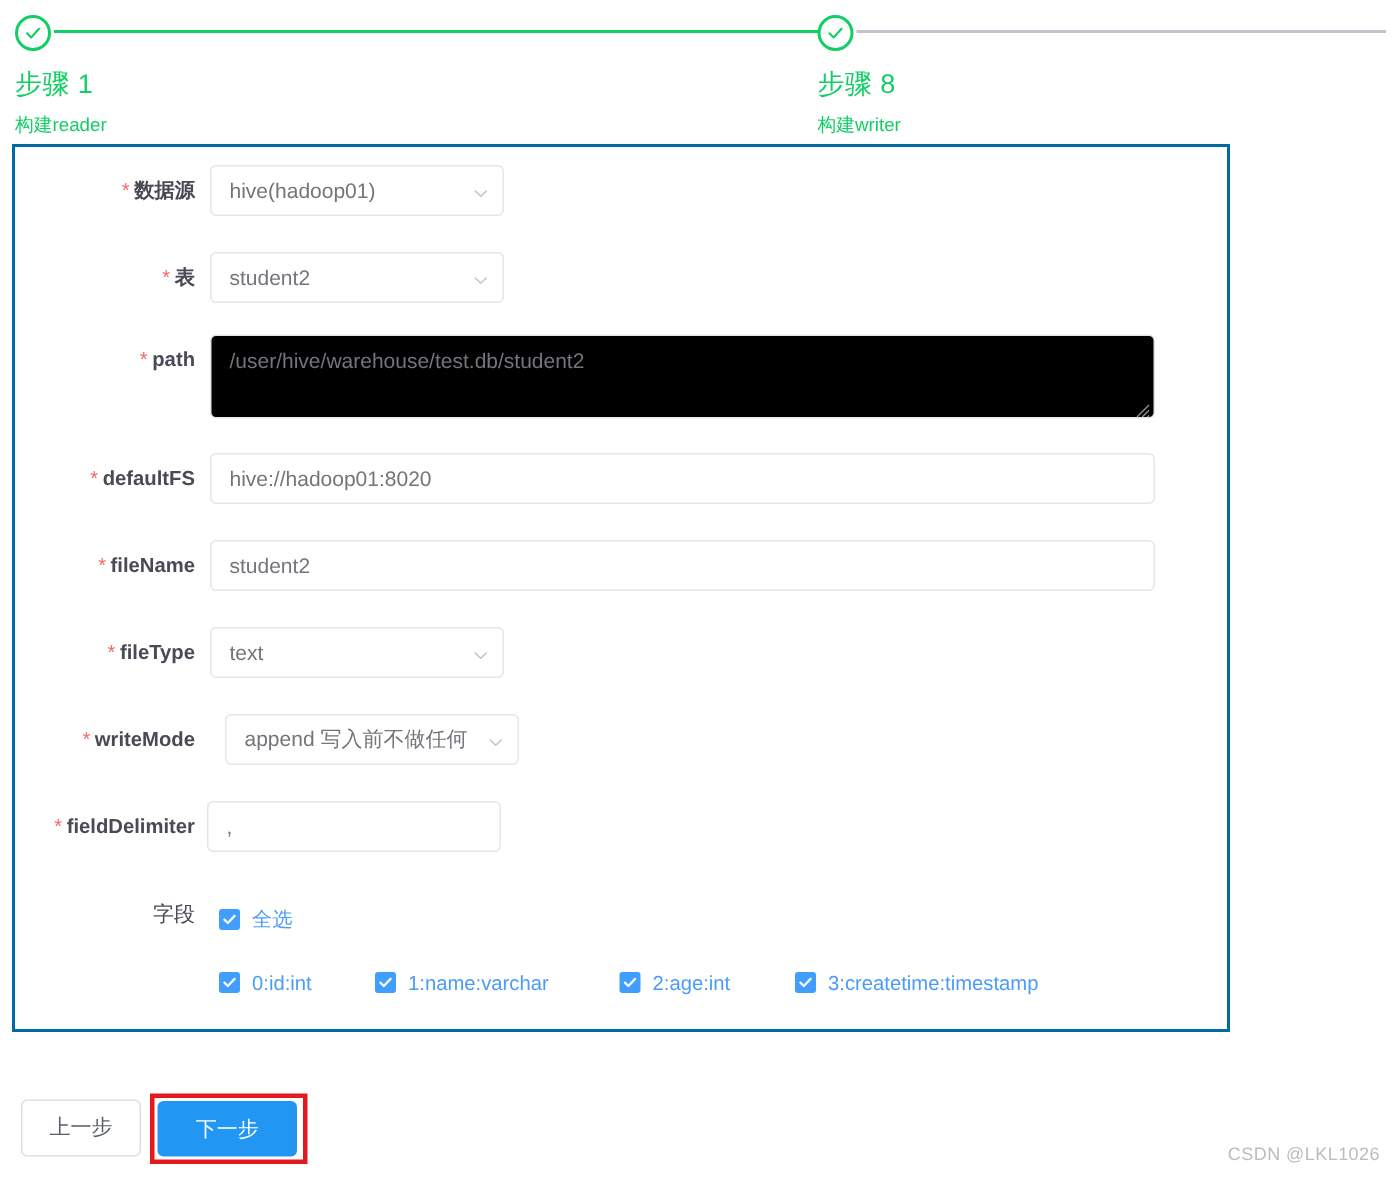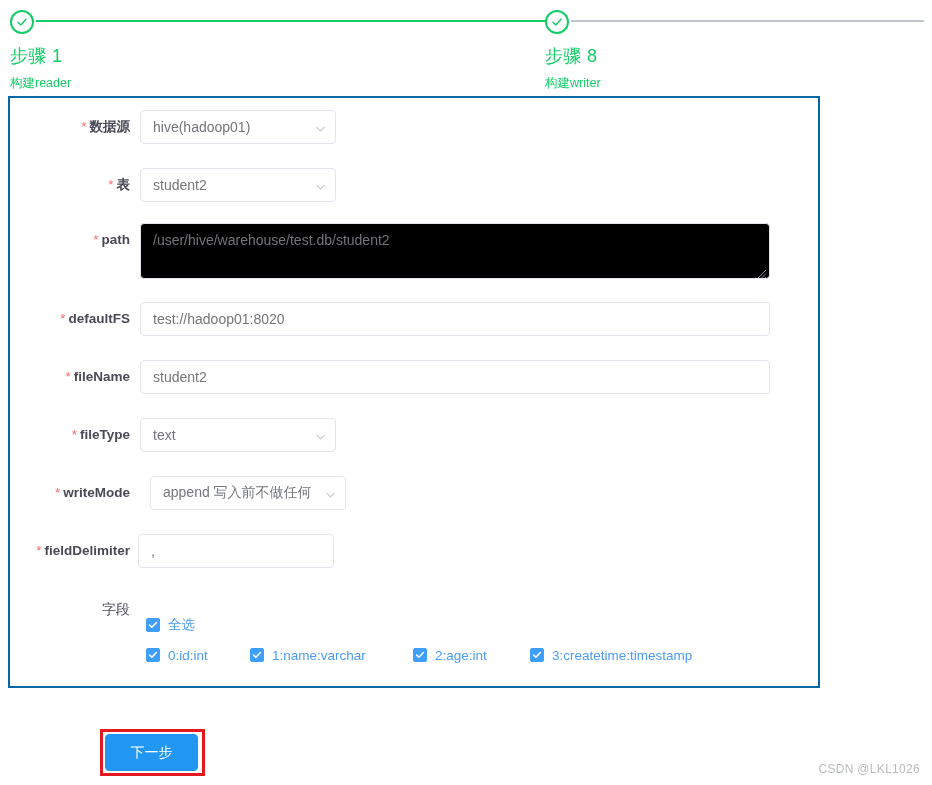--- a/index.html
+++ b/index.html
@@ -187,21 +187,21 @@
         </div>
       </div>
     </div>
 
     <div class="row" style="top:204px;">
       <div class="label" style="left:0; width:120px;">
         <span class="req">*</span><span>defaultFS</span>
       </div>
       <div class="field" style="left:130px; top:0; width:630px;">
         <div class="input">
-          <span>test://hadoop01:8020</span>
+          <span>hive://hadoop01:8020</span>
         </div>
       </div>
     </div>
 
     <div class="row" style="top:262px;">
       <div class="label" style="left:0; width:120px;">
         <span class="req">*</span><span>fileName</span>
       </div>
       <div class="field" style="left:130px; top:0; width:630px;">
         <div class="input">
@@ -249,21 +249,21 @@
       <div class="field" style="left:128px; top:0; width:196px;">
         <div class="input">
           <span>,</span>
         </div>
       </div>
     </div>
 
     <div class="row" style="top:494px;">
       <div class="label" style="left:0; width:120px; font-weight:normal; font-size:14px;">字段</div>
 
-      <div class="cb-item" style="left:136px; top:16px; height:34px;">
+      <div class="cb-item" style="left:136px; top:4px; height:34px;">
         <span class="cbox">
           <svg width="10" height="10" viewBox="0 0 10 10">
               <path d="M1.6 5.1 L3.9 7.3 L8.4 2.6" fill="none" stroke="#ffffff" stroke-width="1.5" stroke-linecap="round" stroke-linejoin="round"></path>
             </svg>
         </span>
         <span class="cb-label">全选</span>
       </div>
     </div>
 
     <div class="row" style="top:545px;">
@@ -299,17 +299,18 @@
           <svg width="10" height="10" viewBox="0 0 10 10">
               <path d="M1.6 5.1 L3.9 7.3 L8.4 2.6" fill="none" stroke="#ffffff" stroke-width="1.5" stroke-linecap="round" stroke-linejoin="round"></path>
             </svg>
         </span>
         <span class="cb-label">3:createtime:timestamp</span>
       </div>
     </div>
 
   </div>
 
+  <div class="btn btn-prev">上一步</div>
   <div class="btn-next-highlight"></div>
   <div class="btn btn-next">下一步</div>
 
   <div class="watermark">CSDN @LKL1026</div>
 </div>
 
 </body></html>

